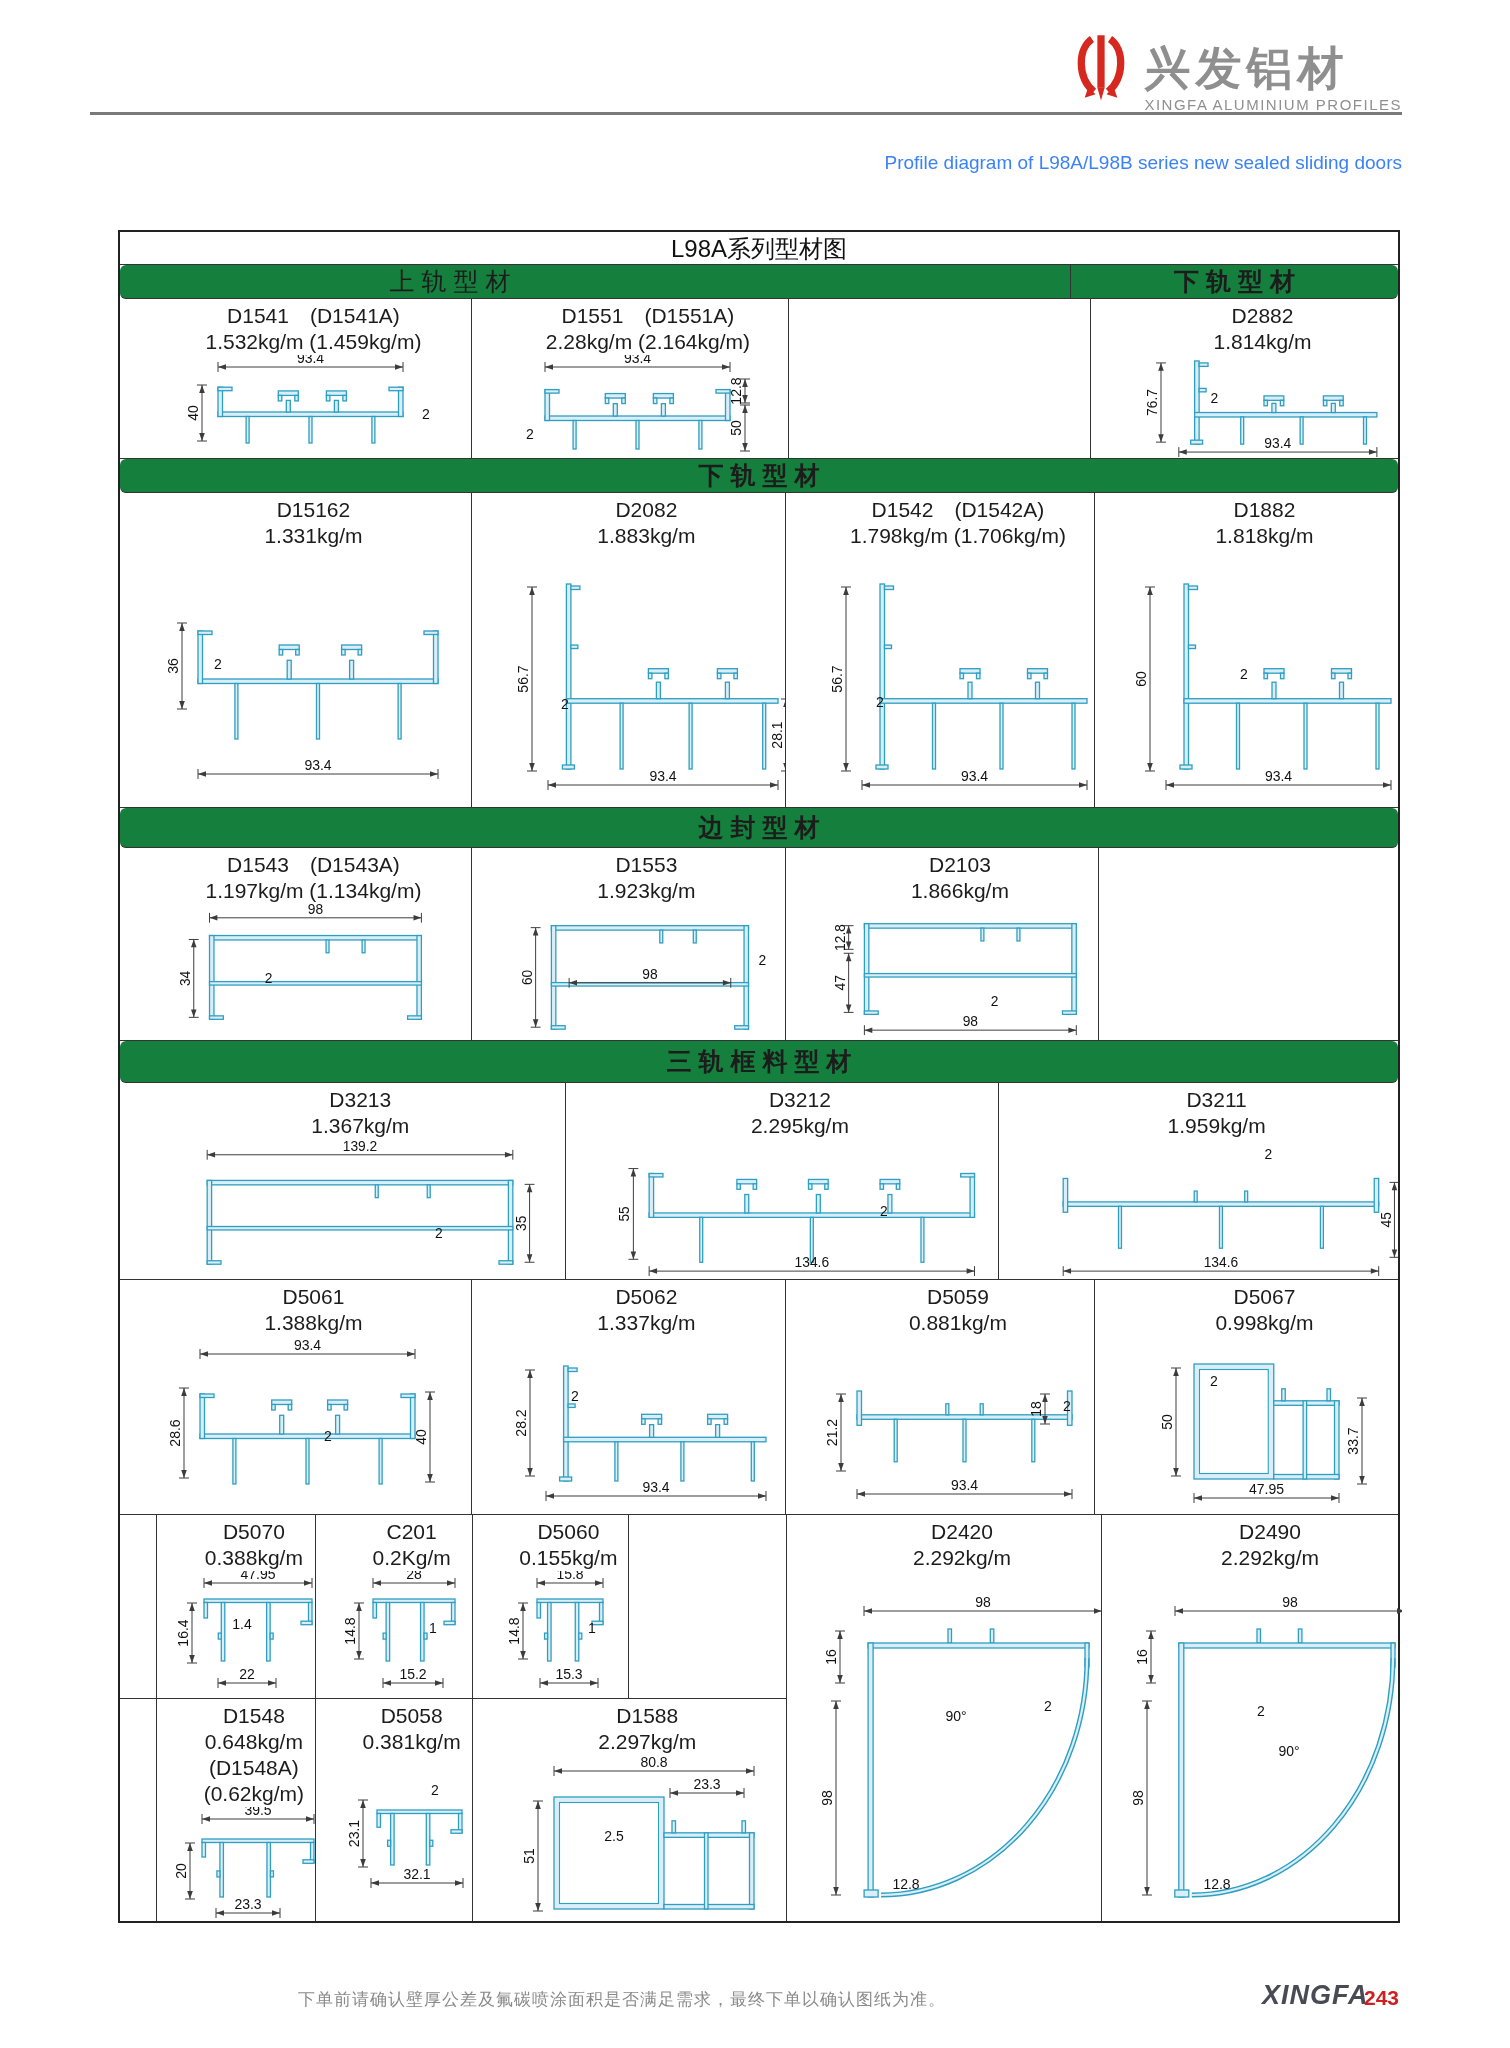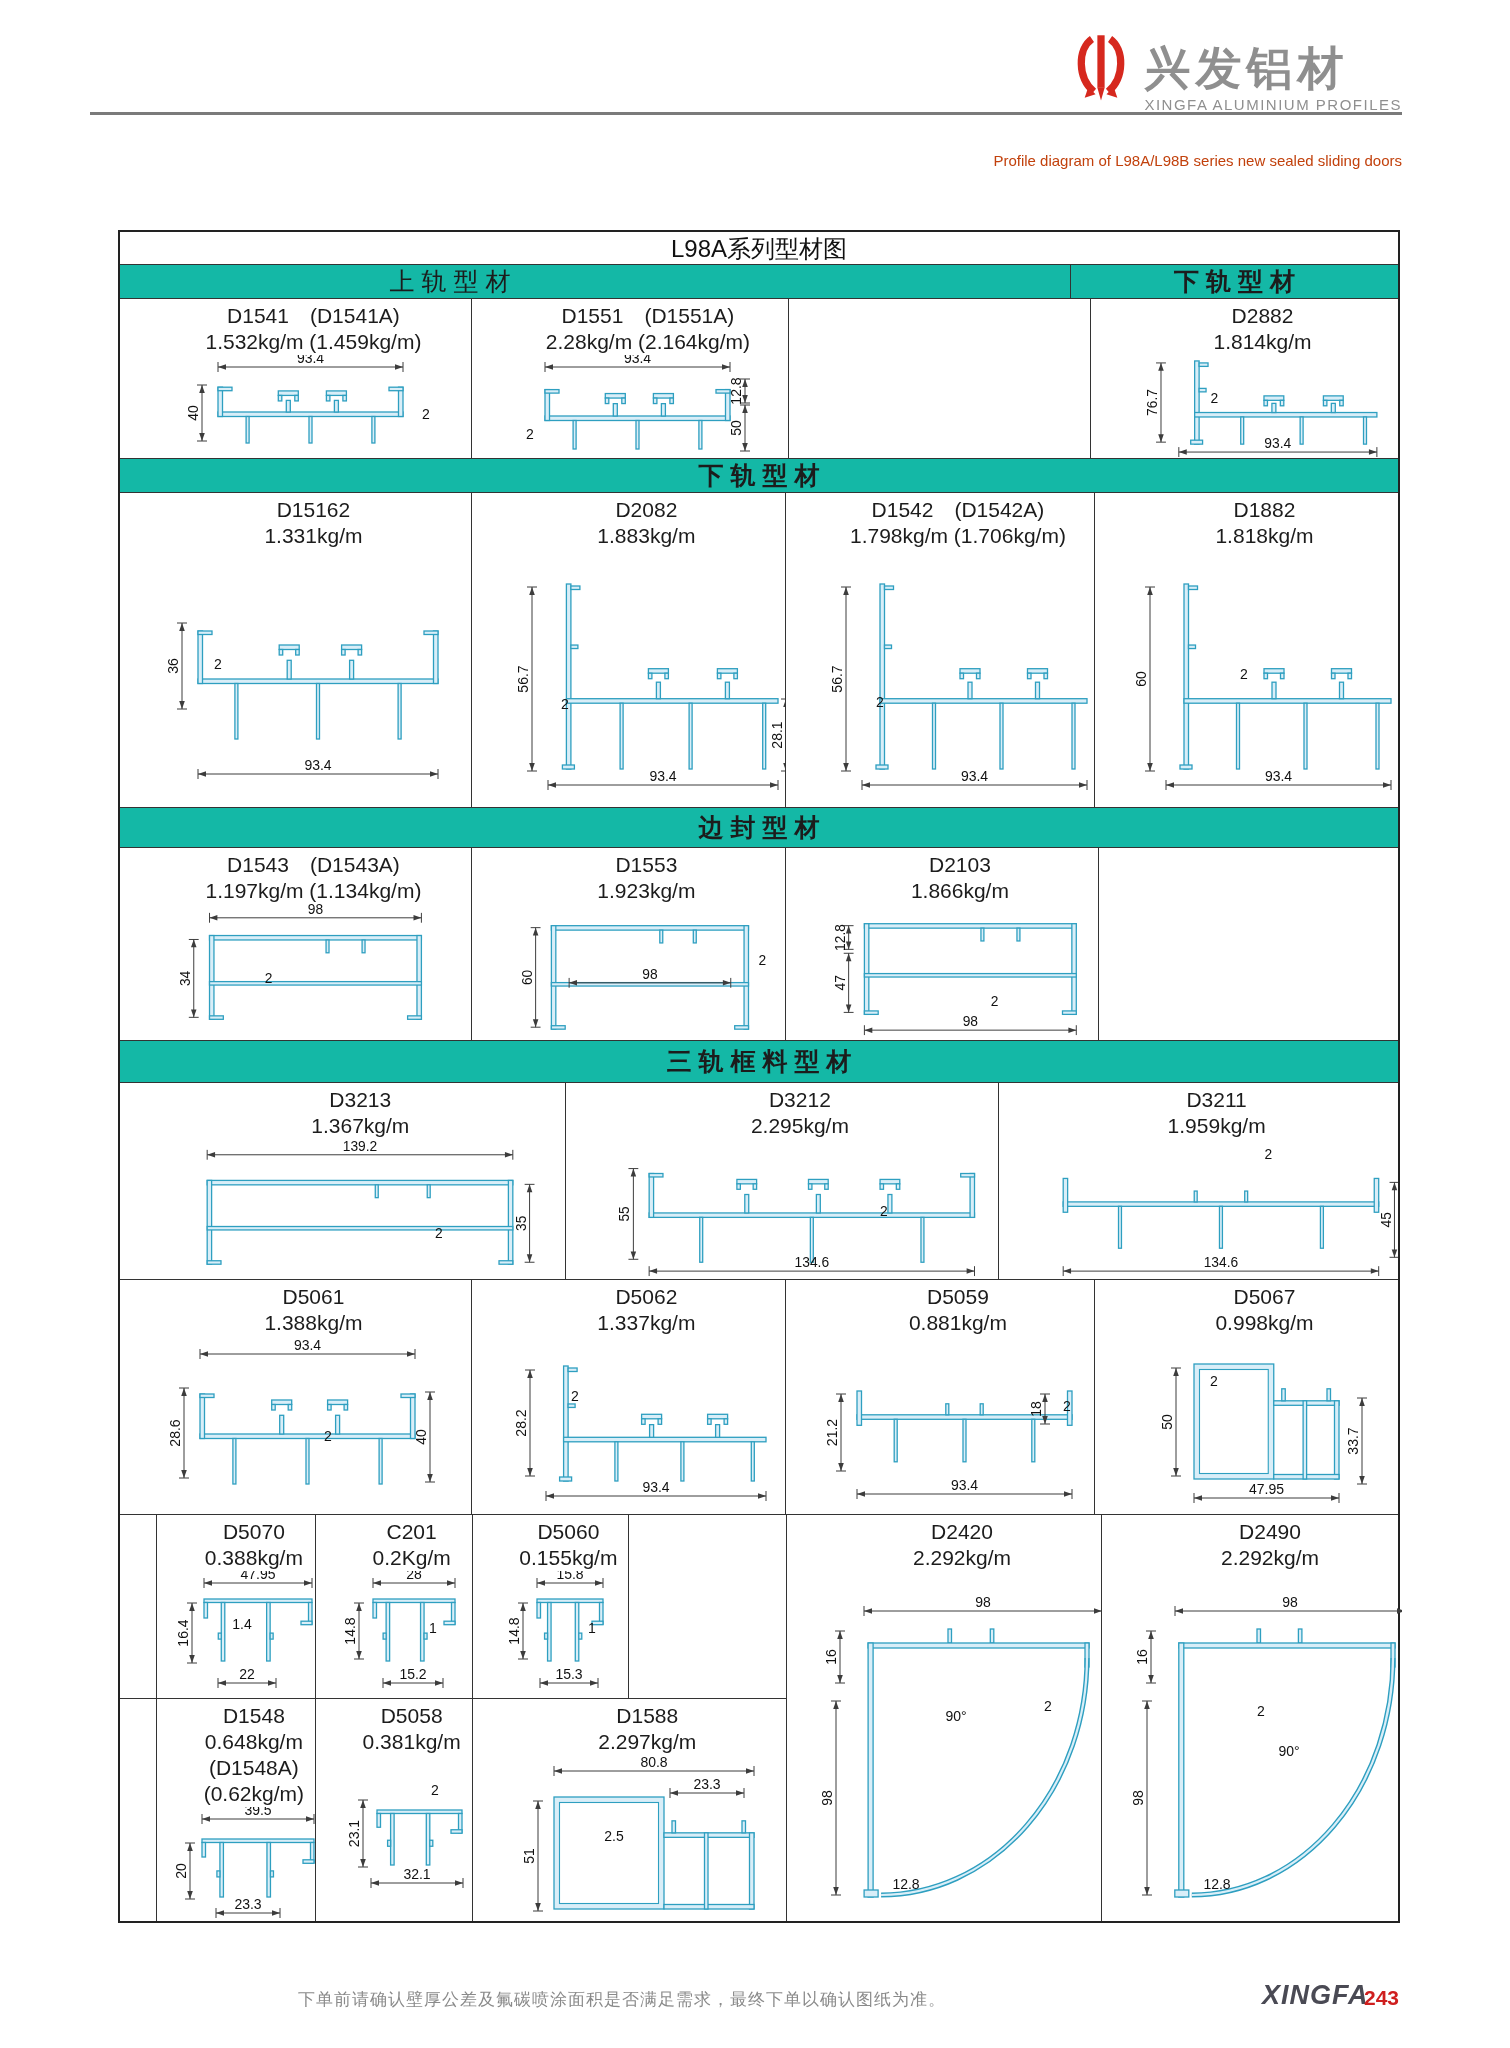--- a/index.html
+++ b/index.html
@@ -6,31 +6,31 @@
   body { background:#e8e8e8; font-family:"Liberation Sans", sans-serif; }
   .page { position:relative; width:1510px; height:2048px; background:#ffffff; margin:0 auto; overflow:hidden; }
 
   
   .brand { position:absolute; top:20px; right:108px; display:flex; align-items:center; gap:14px; }
   .brand-txt { display:flex; flex-direction:column; }
   .brand-cn { font-size:46px; font-weight:700; color:#8f8f8f; letter-spacing:5px; line-height:52px;margin-top:22px; }
   .brand-en { font-size:15px; color:#8f8f8f; letter-spacing:1.5px; margin-top:2px; }
   .hrule { position:absolute; top:112px; left:90px; right:108px; height:3px; background:#7a7a7a; }
   .title-cn { position:absolute; top:119px; right:108px; font-size:30px; font-weight:700; color:#585858; }
-  .title-en { position:absolute; top:152px; right:108px; font-size:15px; color:#c2410c; }
+  .title-en { position:absolute; top:152px; right:108px; font-size:19px; color:#3b82f6; }
 
   
   .ptable { position:absolute; left:118px; top:230px; width:1282px; border:2px solid #222; }
   .trow { display:flex; border-bottom:1px solid #333; }
   .trow:last-child { border-bottom:none; }
   .tcell, .bcell, .pcell { border-right:1px solid #333; overflow:hidden; }
   .tcell:last-child, .bcell:last-child, .pcell:last-child { border-right:none; }
   .rt { height:33px; align-items:center; }
   .rt .tcell { flex:1; text-align:center; font-size:24px; font-weight:400; color:#111; line-height:31px; }
-  .band { background:#14b8a6; }
+  .band { background:#15803d;border-radius:6px; }
   .bcell { display:flex; align-items:center; justify-content:center; font-size:25px; color:#1c1c1c; }
   .bcell.bold { font-weight:700; }
   .bcell .shift { padding-right:290px; }
   .pcell { display:flex; flex-direction:column; align-items:center;padding-left:36px; }
   .plabel { padding-top:4px; text-align:center; }
   .pl { font-size:21px; color:#1c1c1c; line-height:26px; white-space:pre; }
   .pdraw { display:block; }
 
   
   .combo { display:flex; }

